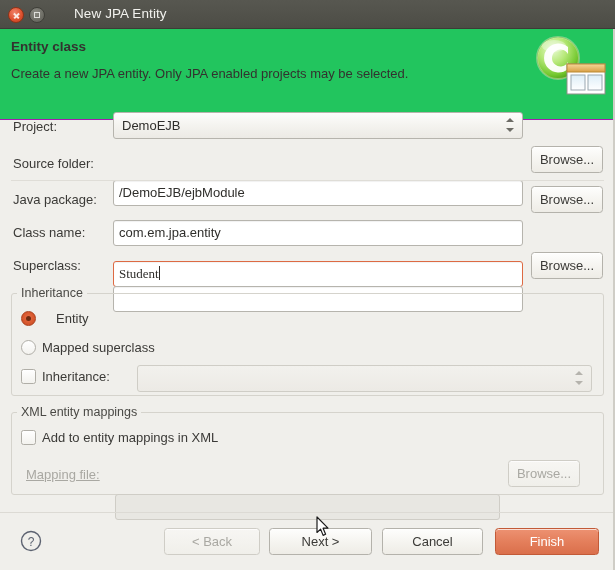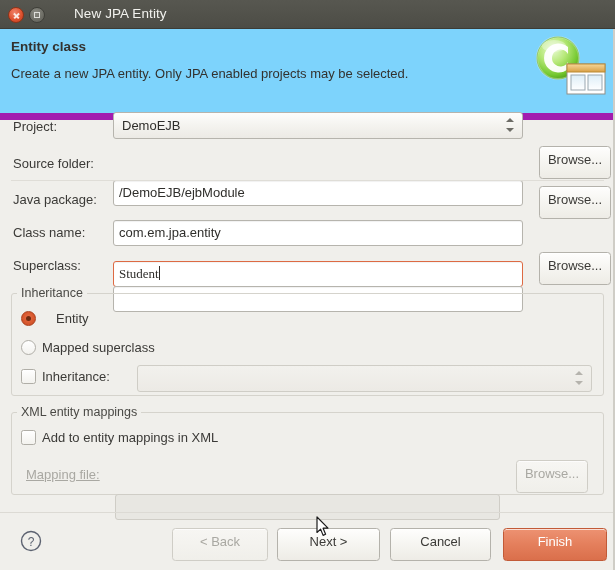--- a/index.html
+++ b/index.html
@@ -75,22 +75,22 @@
     letter-spacing: 0.1px;
     margin-left: 20px;
   }
 
   
   .header {
     position: absolute;
     left: 0; top: 29px;
     width: 615px;
     height: 91px;
-    background: #7dd3fc;
-    border-bottom: 7px solid #a21caf;
+    background: #22c55e;
+    border-bottom: 1px solid #a21caf;
     box-sizing: border-box;
     overflow: hidden;
   }
   .header-title {
     position: absolute;
     left: 11px; top: 10px;
     font-size: 13.5px;
     font-weight: bold;
     color: #33322f;
   }
@@ -186,31 +186,30 @@
     border-right: 4.5px solid transparent;
   }
   .spin i.up   { top: 1px;  border-bottom: 4.5px solid #6d6c66; }
   .spin i.down { top: 11px; border-top: 4.5px solid #6d6c66; }
   .spin.dim i.up   { border-bottom-color: #b5b3ad; }
   .spin.dim i.down { border-top-color: #b5b3ad; }
 
   .btn {
     position: absolute;
     box-sizing: border-box;
-    height: 33px;
+    height: 27px;
     border: 1px solid #b4b2ab;
     border-radius: 3.5px;
     background: linear-gradient(to bottom, #fefefd 0%, #f6f5f1 48%, #eeece6 100%);
     font-size: 13px;
     color: #3b3a37;
     text-align: center;
     line-height: 25px;
     white-space: nowrap;
     box-shadow: 0 1px 0 rgba(255,255,255,0.7) inset;
-    margin-left: 8px;
   }
   .btn.disabled {
     color: #a9a8a2;
     border: 1px solid #cfcdc6;
     background: linear-gradient(to bottom, #f7f6f3 0%, #f0efea 100%);
   }
   .btn.primary {
     background: linear-gradient(to bottom, #ed9272 0%, #e47f5c 50%, #da6f4b 100%);
     border: 1px solid #c25a37;
     color: #ffffff;

